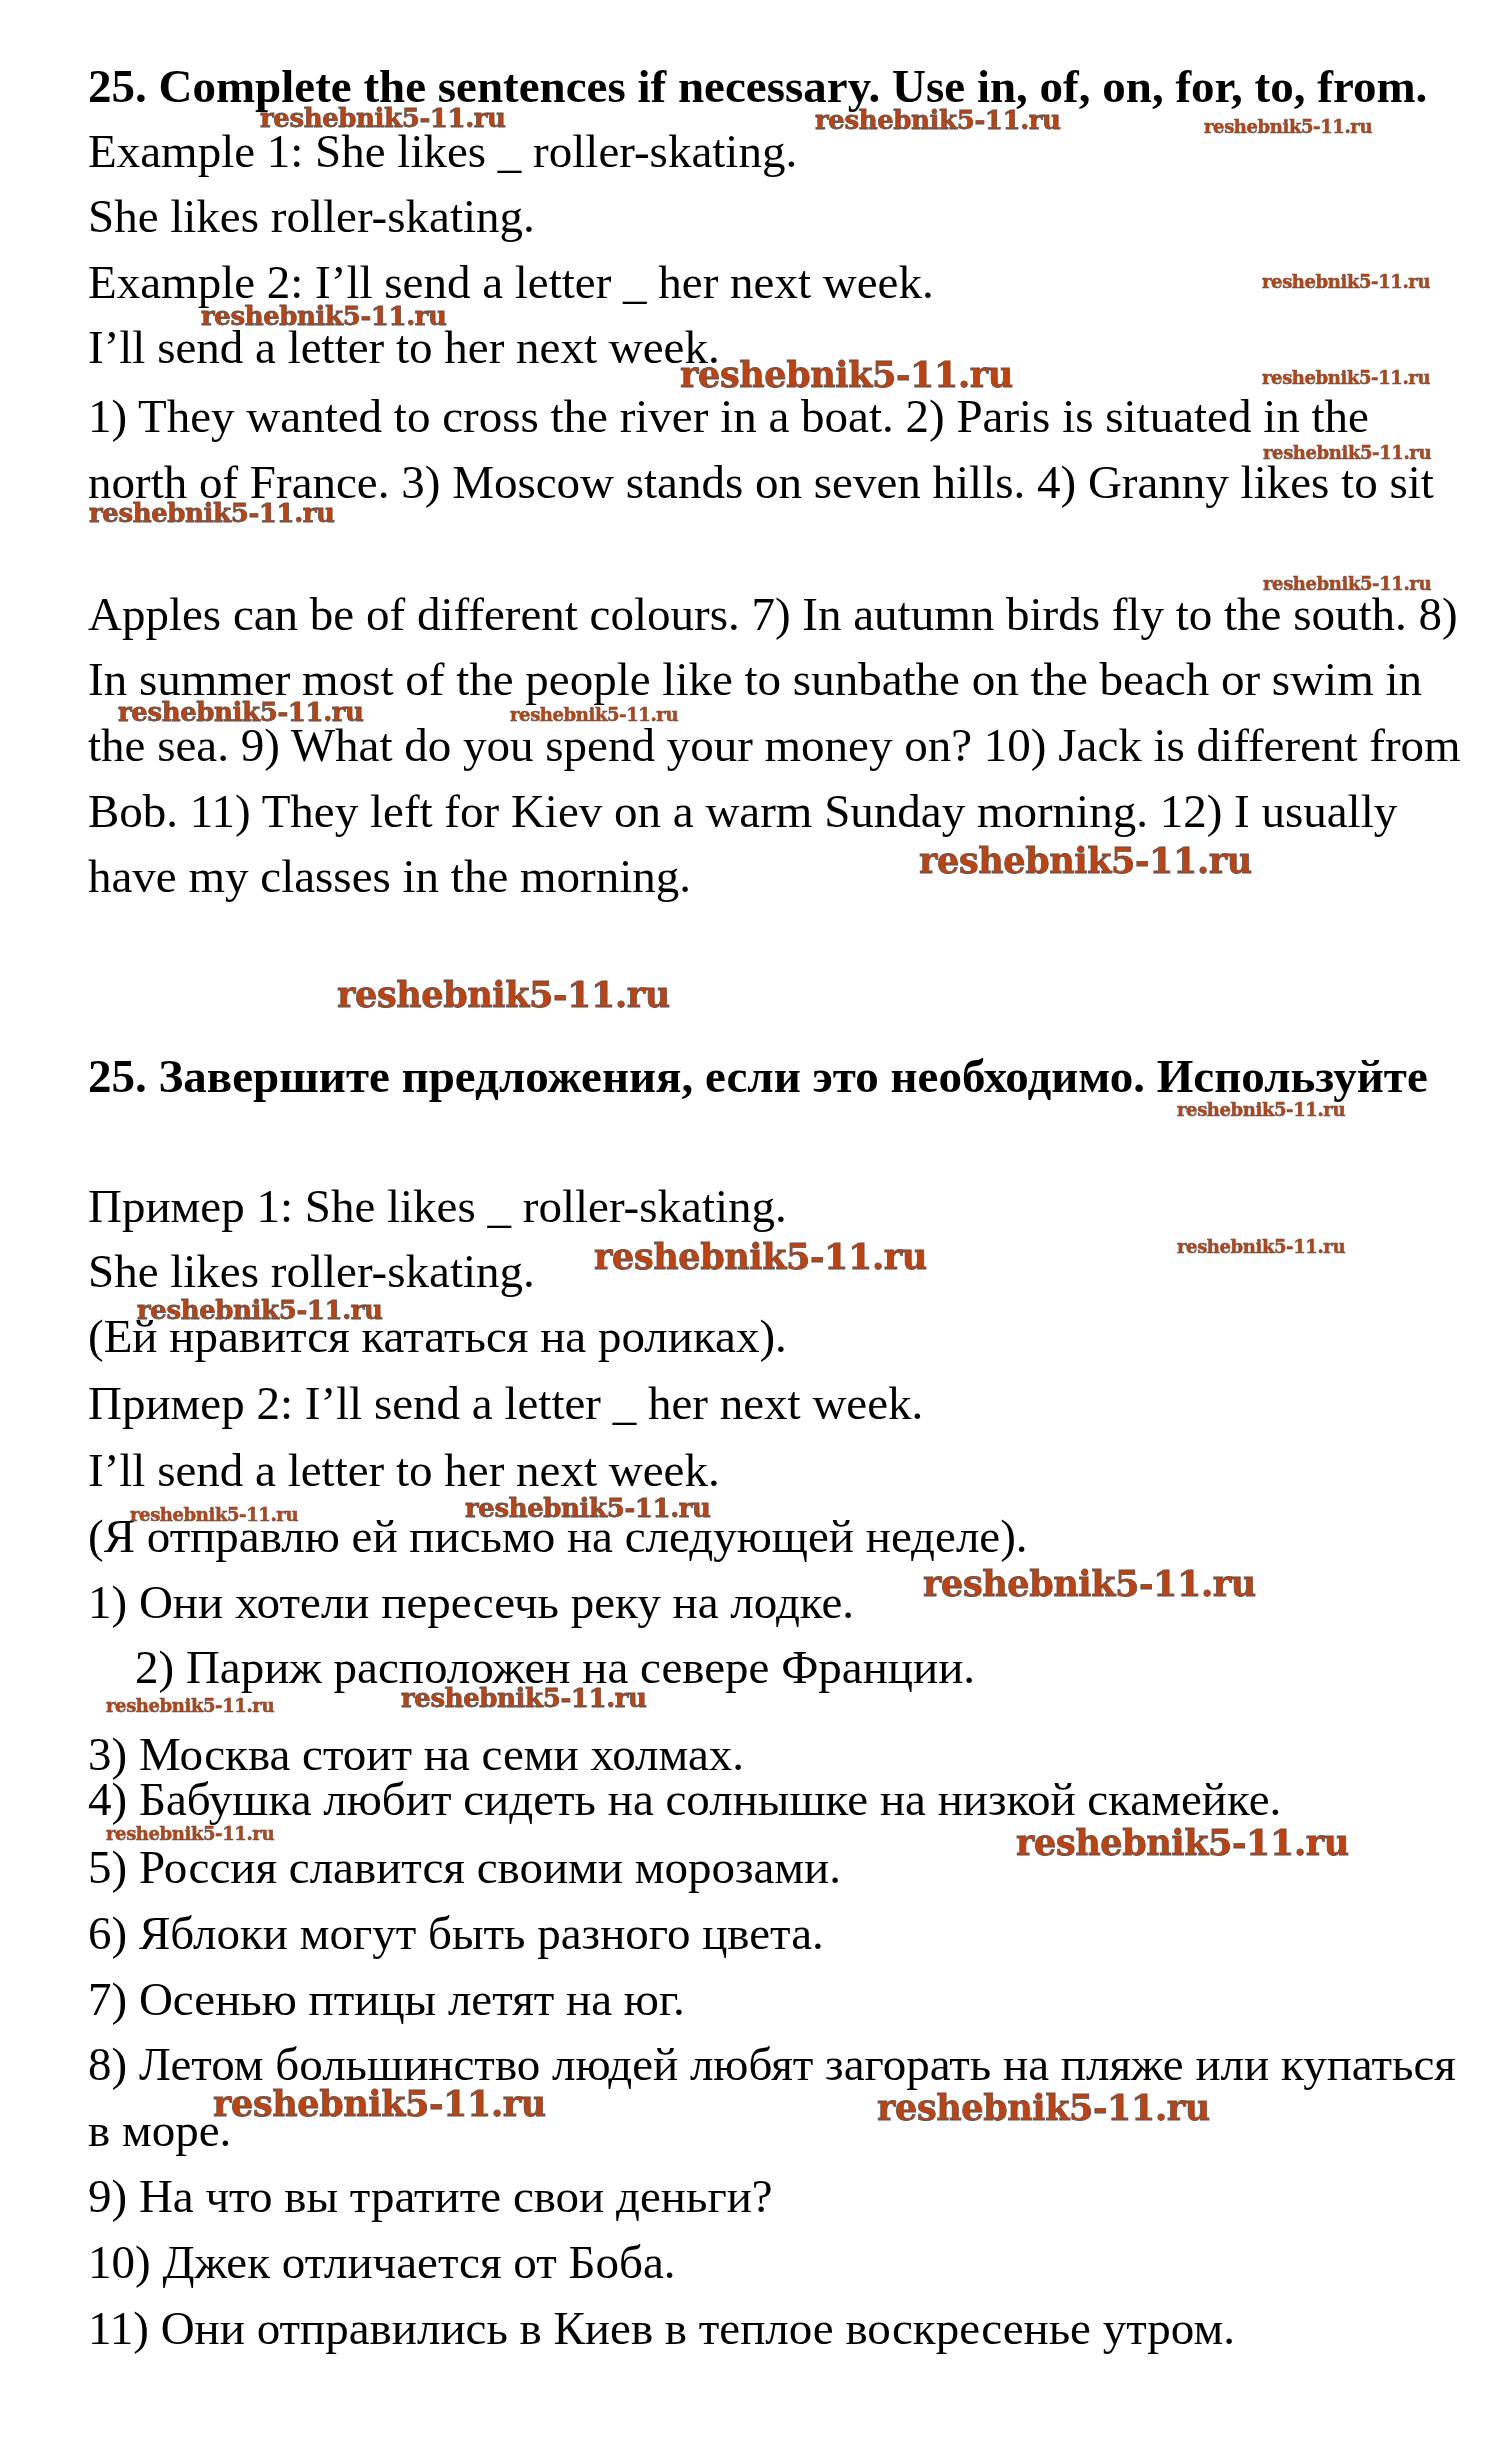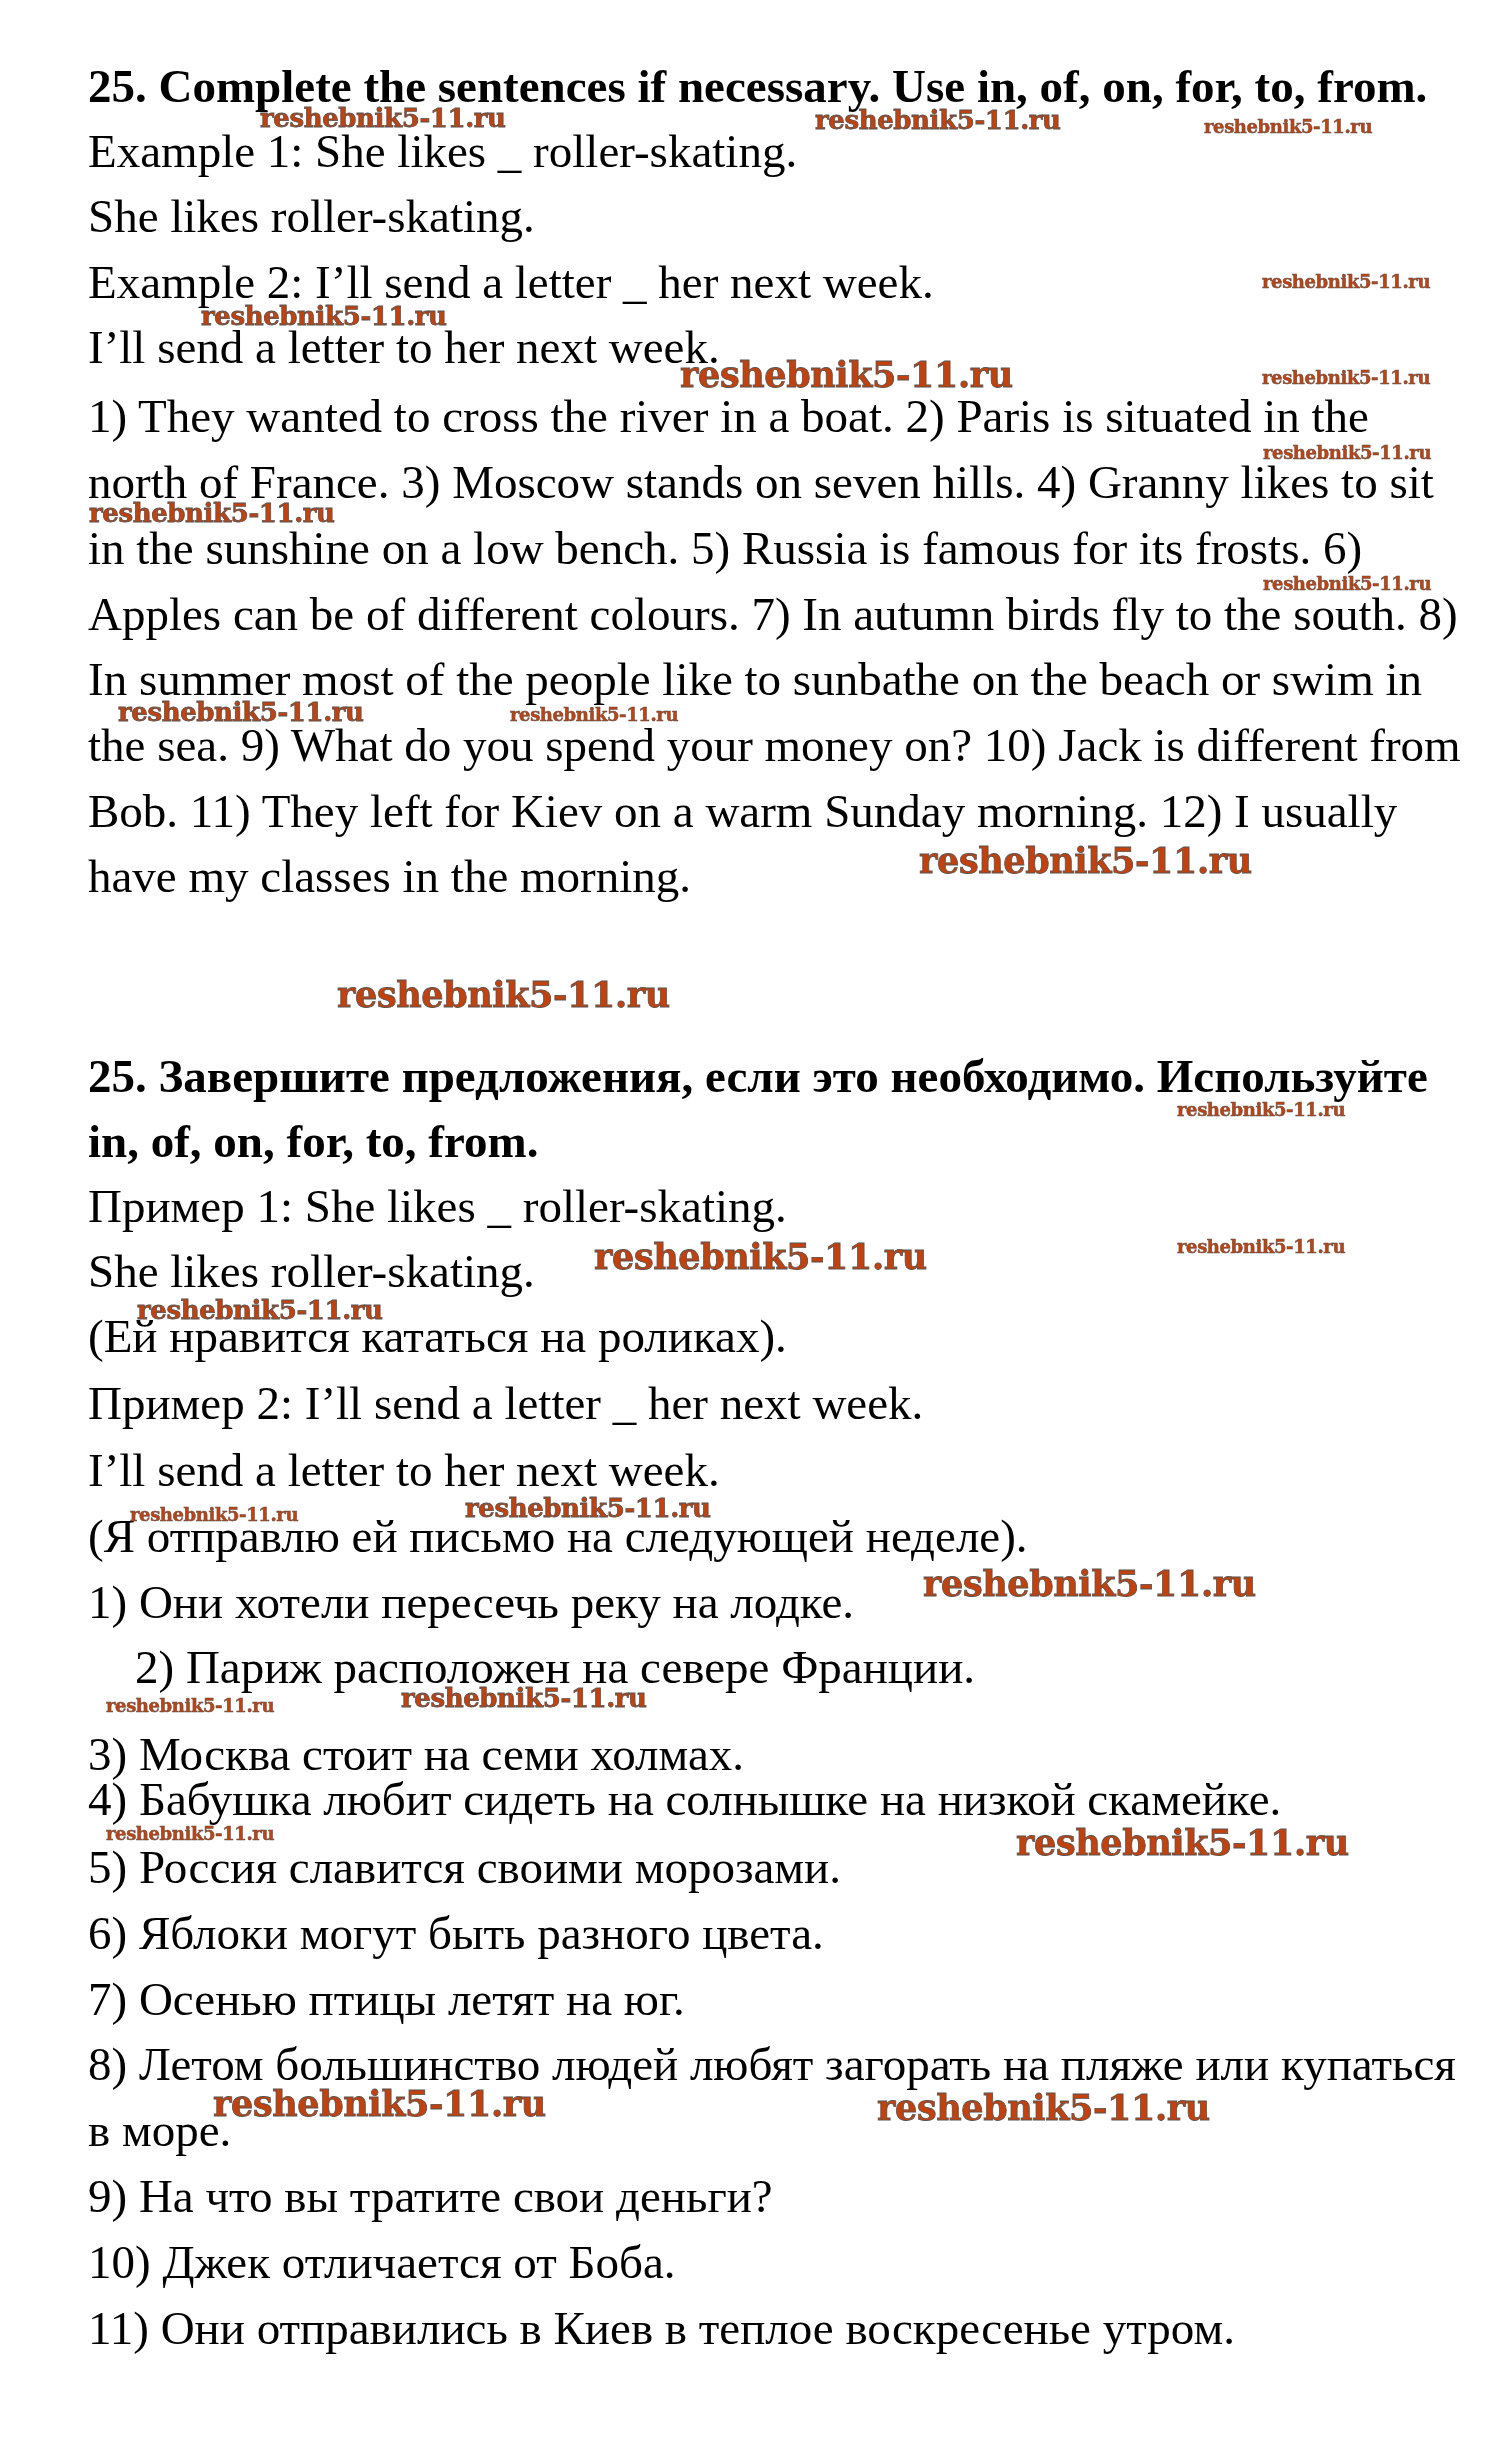--- a/index.html
+++ b/index.html
@@ -30,29 +30,27 @@
 <div class="page">
 
   <div class="line bold" style="top:63px;">25. Complete the sentences if necessary. Use in, of, on, for, to, from.</div>
   <div class="line" style="top:128px;">Example 1: She likes _ roller-skating.</div>
   <div class="line" style="top:193px;">She likes roller-skating.</div>
   <div class="line" style="top:259px;">Example 2: I’ll send a letter _ her next week.</div>
   <div class="line" style="top:324px;">I’ll send a letter to her next week.</div>
 
   <div class="line" style="top:393px;">1) They wanted to cross the river in a boat. 2) Paris is situated in the</div>
   <div class="line" style="top:459px;">north of France. 3) Moscow stands on seven hills. 4) Granny likes to sit</div>
-  <div class="line" style="top:525px;">in the sunshine on a low bench. 5) Russia is famous for its frosts. 6)</div>
   <div class="line" style="top:591px;">Apples can be of different colours. 7) In autumn birds fly to the south. 8)</div>
   <div class="line" style="top:656px;">In summer most of the people like to sunbathe on the beach or swim in</div>
   <div class="line" style="top:722px;">the sea. 9) What do you spend your money on? 10) Jack is different from</div>
   <div class="line" style="top:788px;">Bob. 11) They left for Kiev on a warm Sunday morning. 12) I usually</div>
   <div class="line" style="top:853px;">have my classes in the morning.</div>
 
   <div class="line bold" style="top:1053px;">25. Завершите предложения, если это необходимо. Используйте</div>
-  <div class="line bold" style="top:1118px;">in, of, on, for, to, from.</div>
   <div class="line" style="top:1183px;">Пример 1: She likes _ roller-skating.</div>
   <div class="line" style="top:1248px;">She likes roller-skating.</div>
   <div class="line" style="top:1313px;">(Ей нравится кататься на роликах).</div>
   <div class="line" style="top:1380px;">Пример 2: I’ll send a letter _ her next week.</div>
   <div class="line" style="top:1447px;">I’ll send a letter to her next week.</div>
   <div class="line" style="top:1513px;">(Я отправлю ей письмо на следующей неделе).</div>
 
   <div class="line" style="top:1579px;">1) Они хотели пересечь реку на лодке.</div>
   <div class="line" style="top:1644px;margin-left:47px;">2) Париж расположен на севере Франции.</div>
   <div class="line" style="top:1684px;margin-top:47px;">3) Москва стоит на семи холмах.</div>

